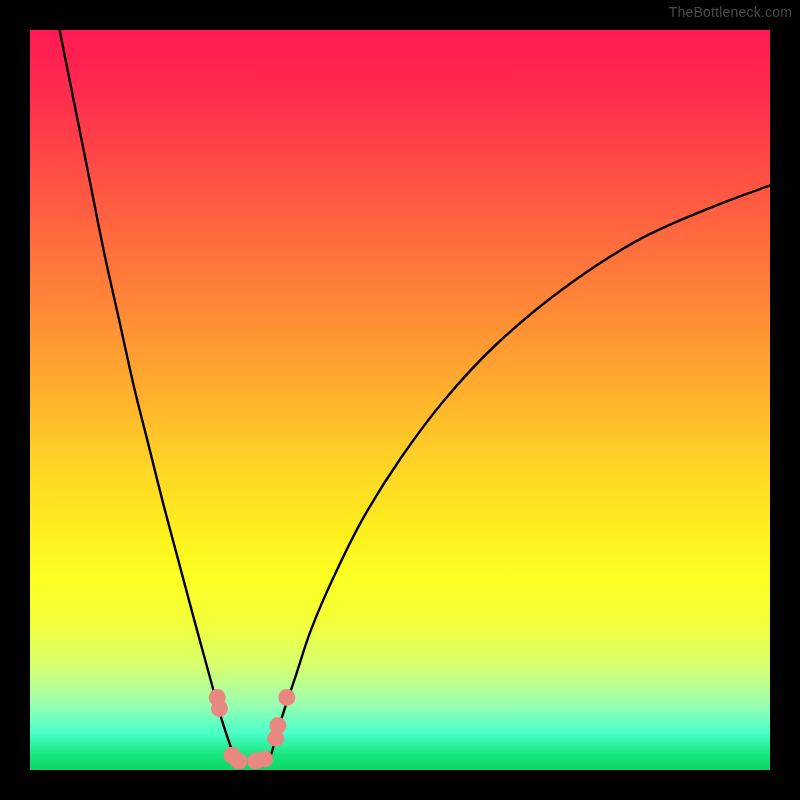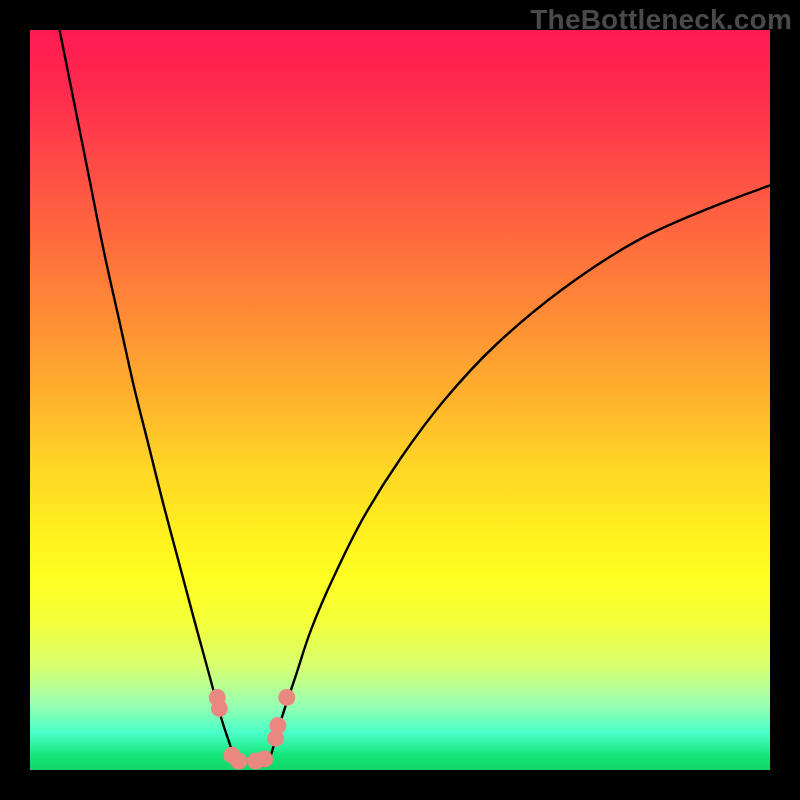--- a/index.html
+++ b/index.html
@@ -41,22 +41,22 @@
       #4affc8 95%,
       #16e67a 98%,
       #0fd668 100%
     );
   }
   .watermark {
     position: absolute;
     top: 4px;
     right: 8px;
     color: #4a4a4a;
-    font-size: 28px;
-    font-weight: 700;
+    font-size: 14px;
+    font-weight: 400;
     letter-spacing: 0.2px;
     user-select: none;
   }
   svg.curves {
     position: absolute;
     left: 0;
     top: 0;
     width: 740px;
     height: 740px;
     overflow: visible;

